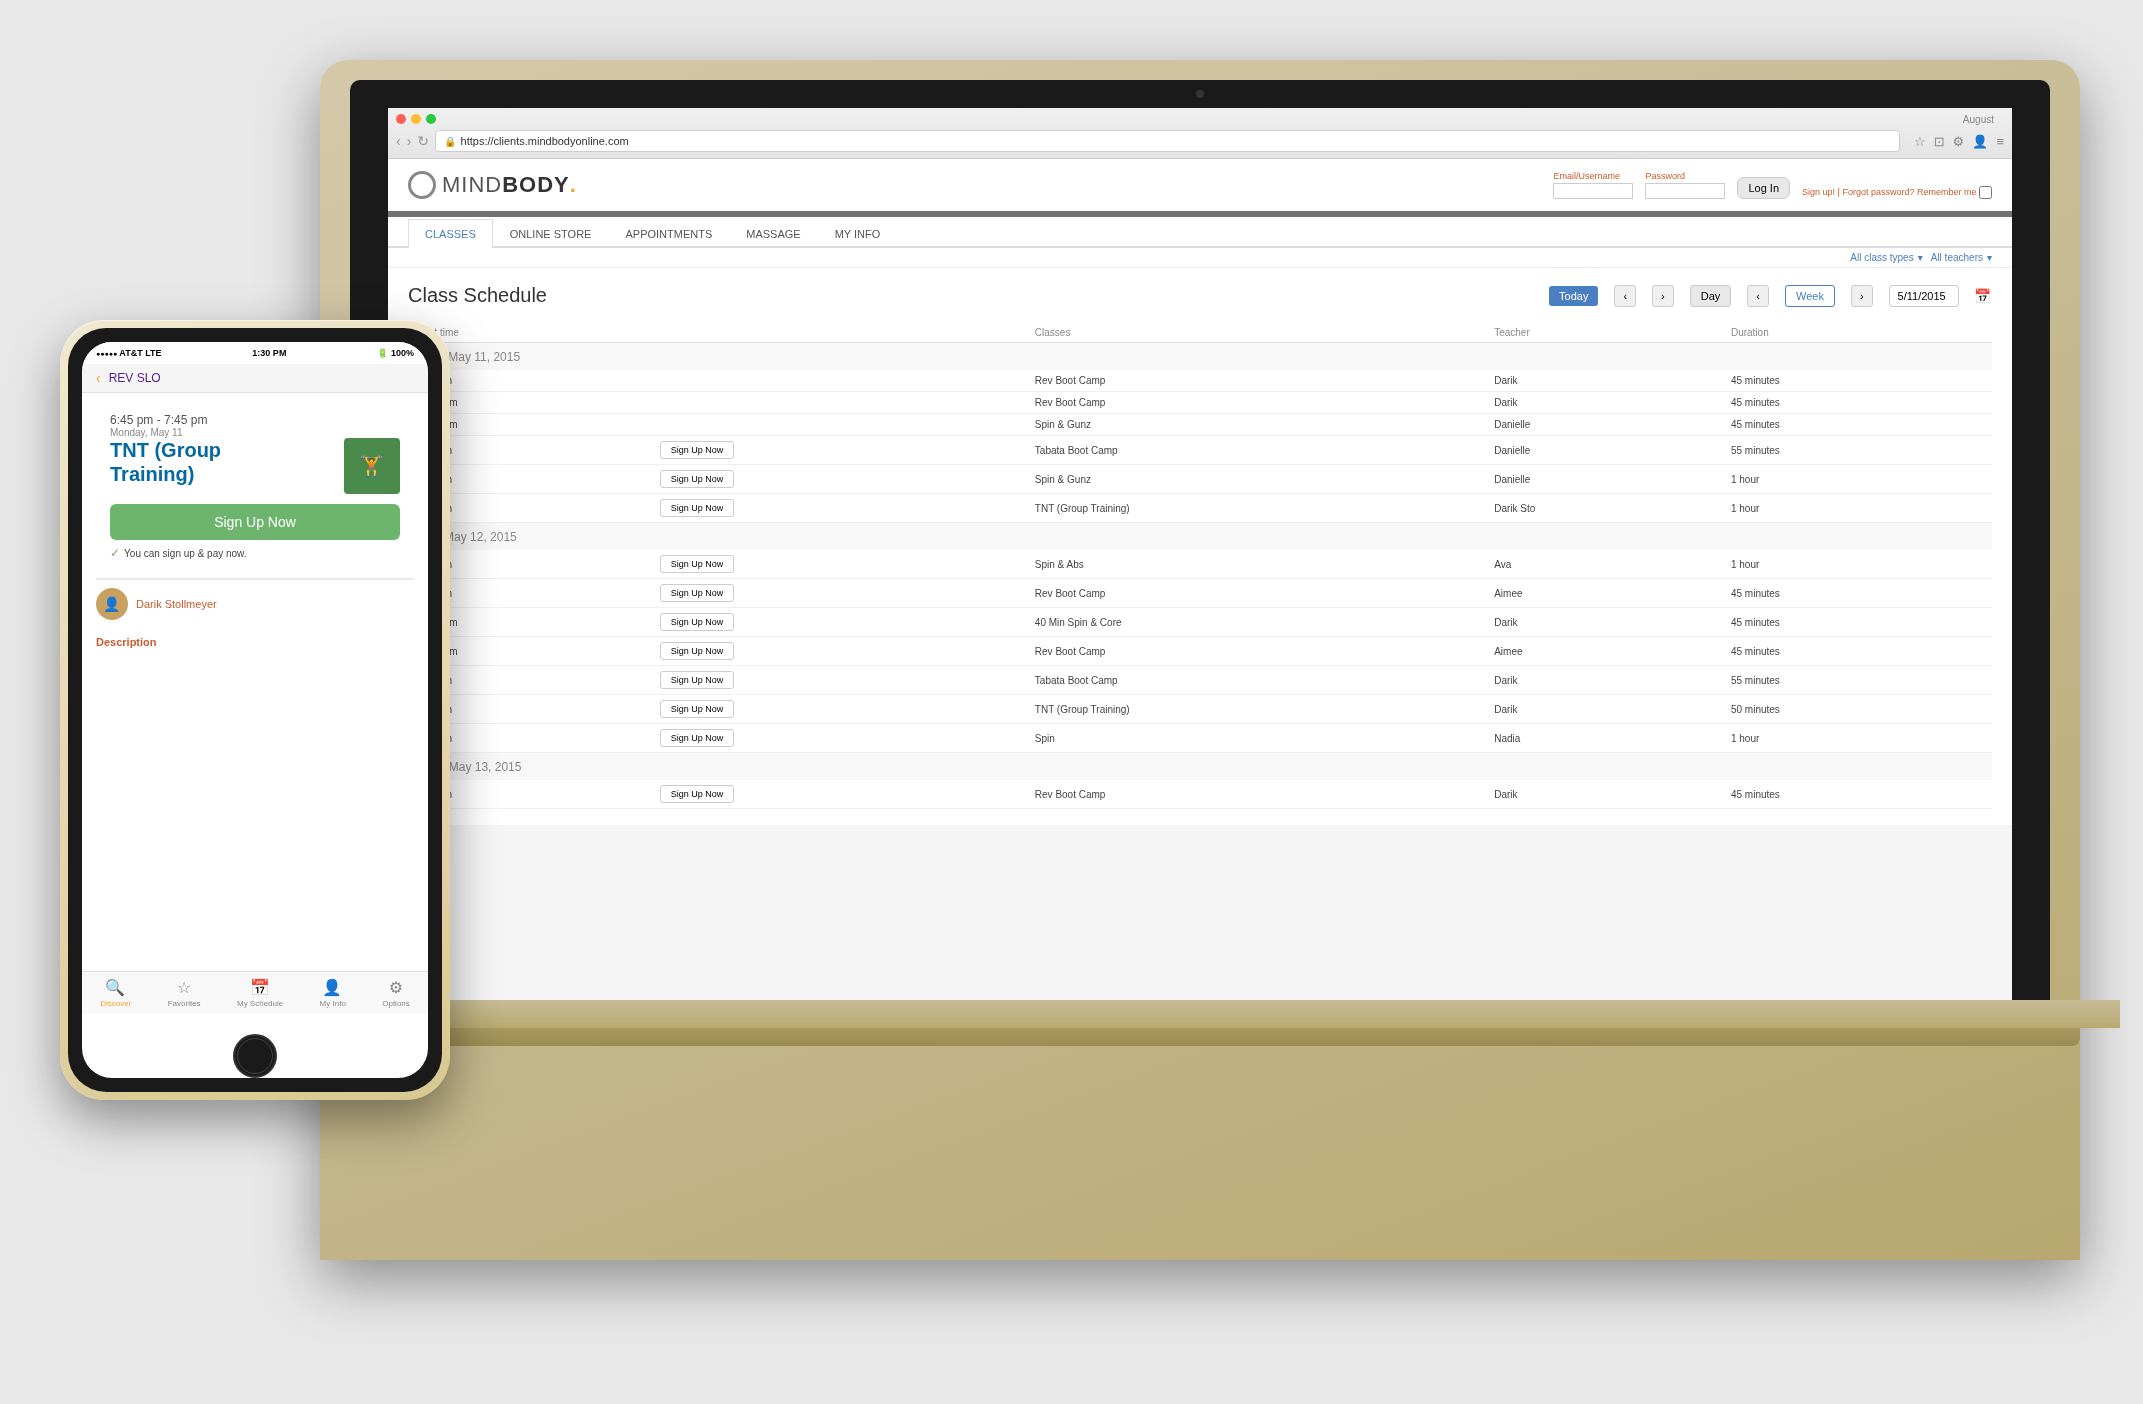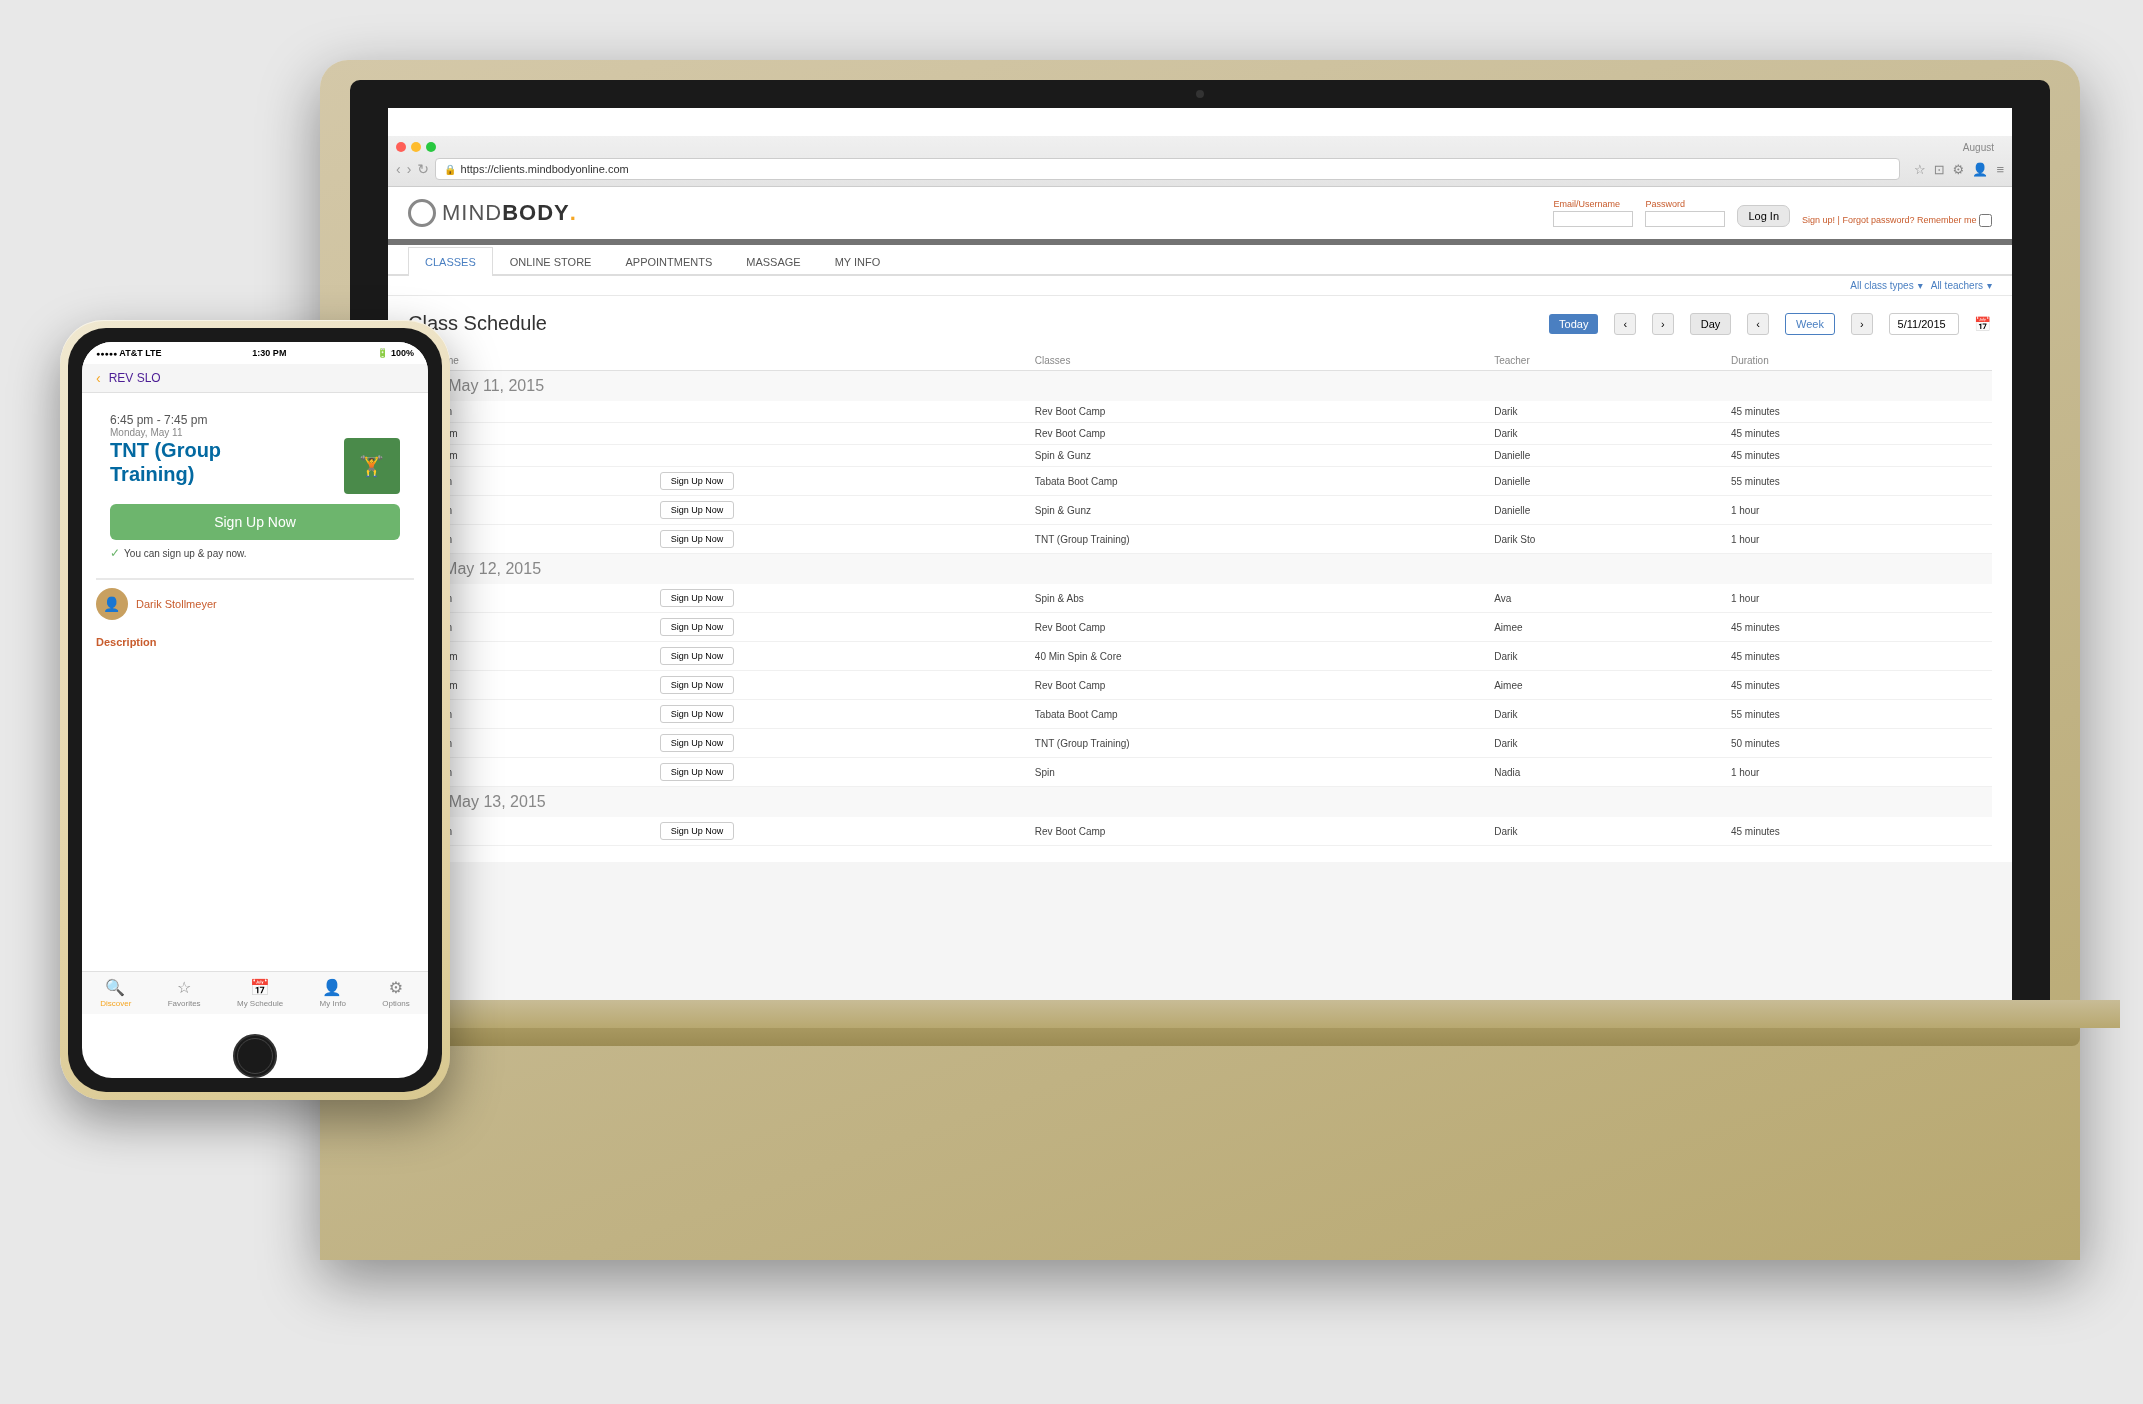--- a/index.html
+++ b/index.html
@@ -89,21 +89,20 @@
       height: 100%;
       display: flex;
       flex-direction: column;
       background: #fff;
     }
 
     .browser-chrome {
       background: linear-gradient(180deg, #f0f0f0 0%, #e4e4e4 100%);
       border-bottom: 1px solid #ccc;
       padding: 6px 8px;
-      margin-top: 28px;
     }
 
     .browser-titlebar {
       display: flex;
       align-items: center;
       margin-bottom: 6px;
       position: relative;
     }
 
     .browser-dots {
@@ -366,21 +365,21 @@
       padding: 8px;
       color: #333;
     }
 
     .day-header td {
       padding: 6px 8px;
       border-top: 1px solid #e0e0e0;
     }
 
     .day-name { font-weight: 600; font-size: 12px; color: #333; }
-    .day-date { font-size: 16px; color: #888; font-weight: 400; margin-left: 4px; }
+    .day-date { font-size: 12px; color: #888; font-weight: 400; margin-left: 4px; }
 
     .schedule-row td {
       padding: 5px 8px;
       font-size: 10px;
       color: #444;
       border-bottom: 1px solid #f0f0f0;
     }
 
     .signup-btn {
       background: #fff;

